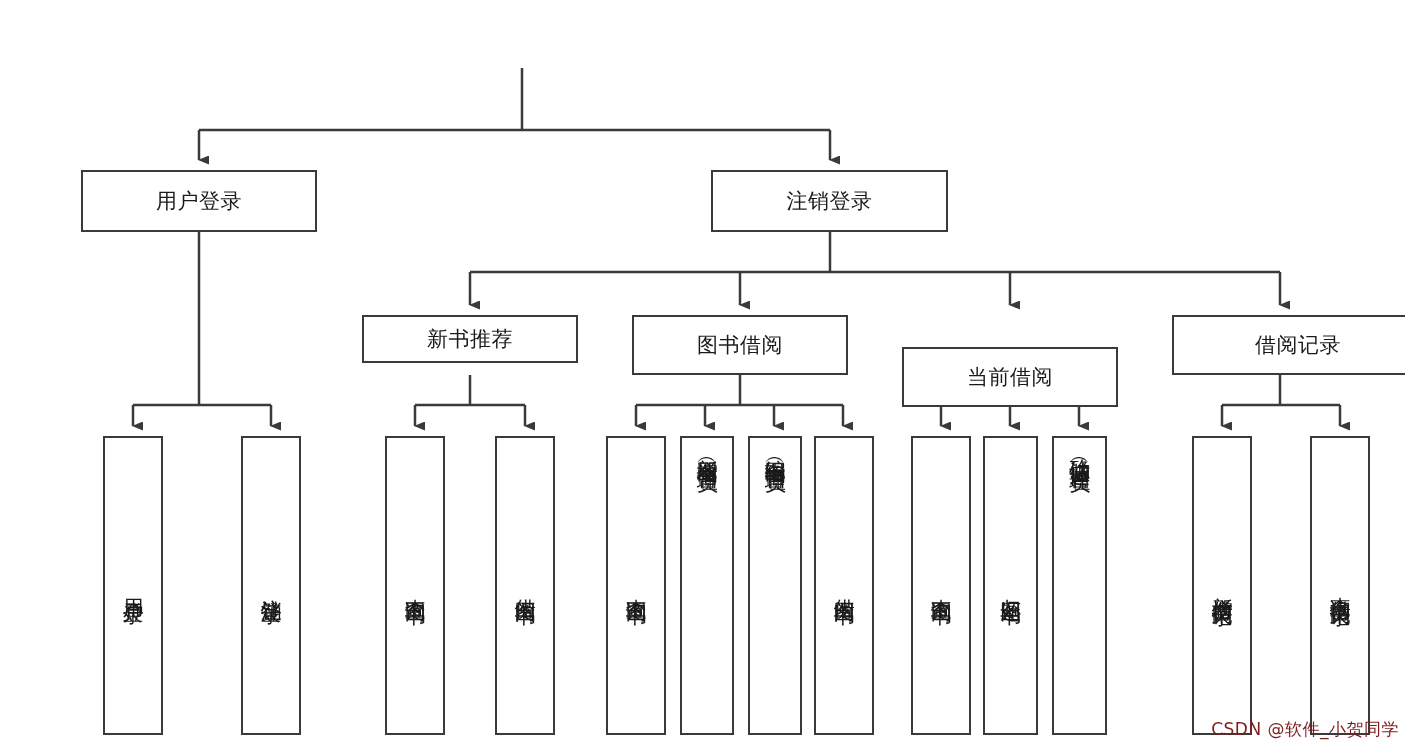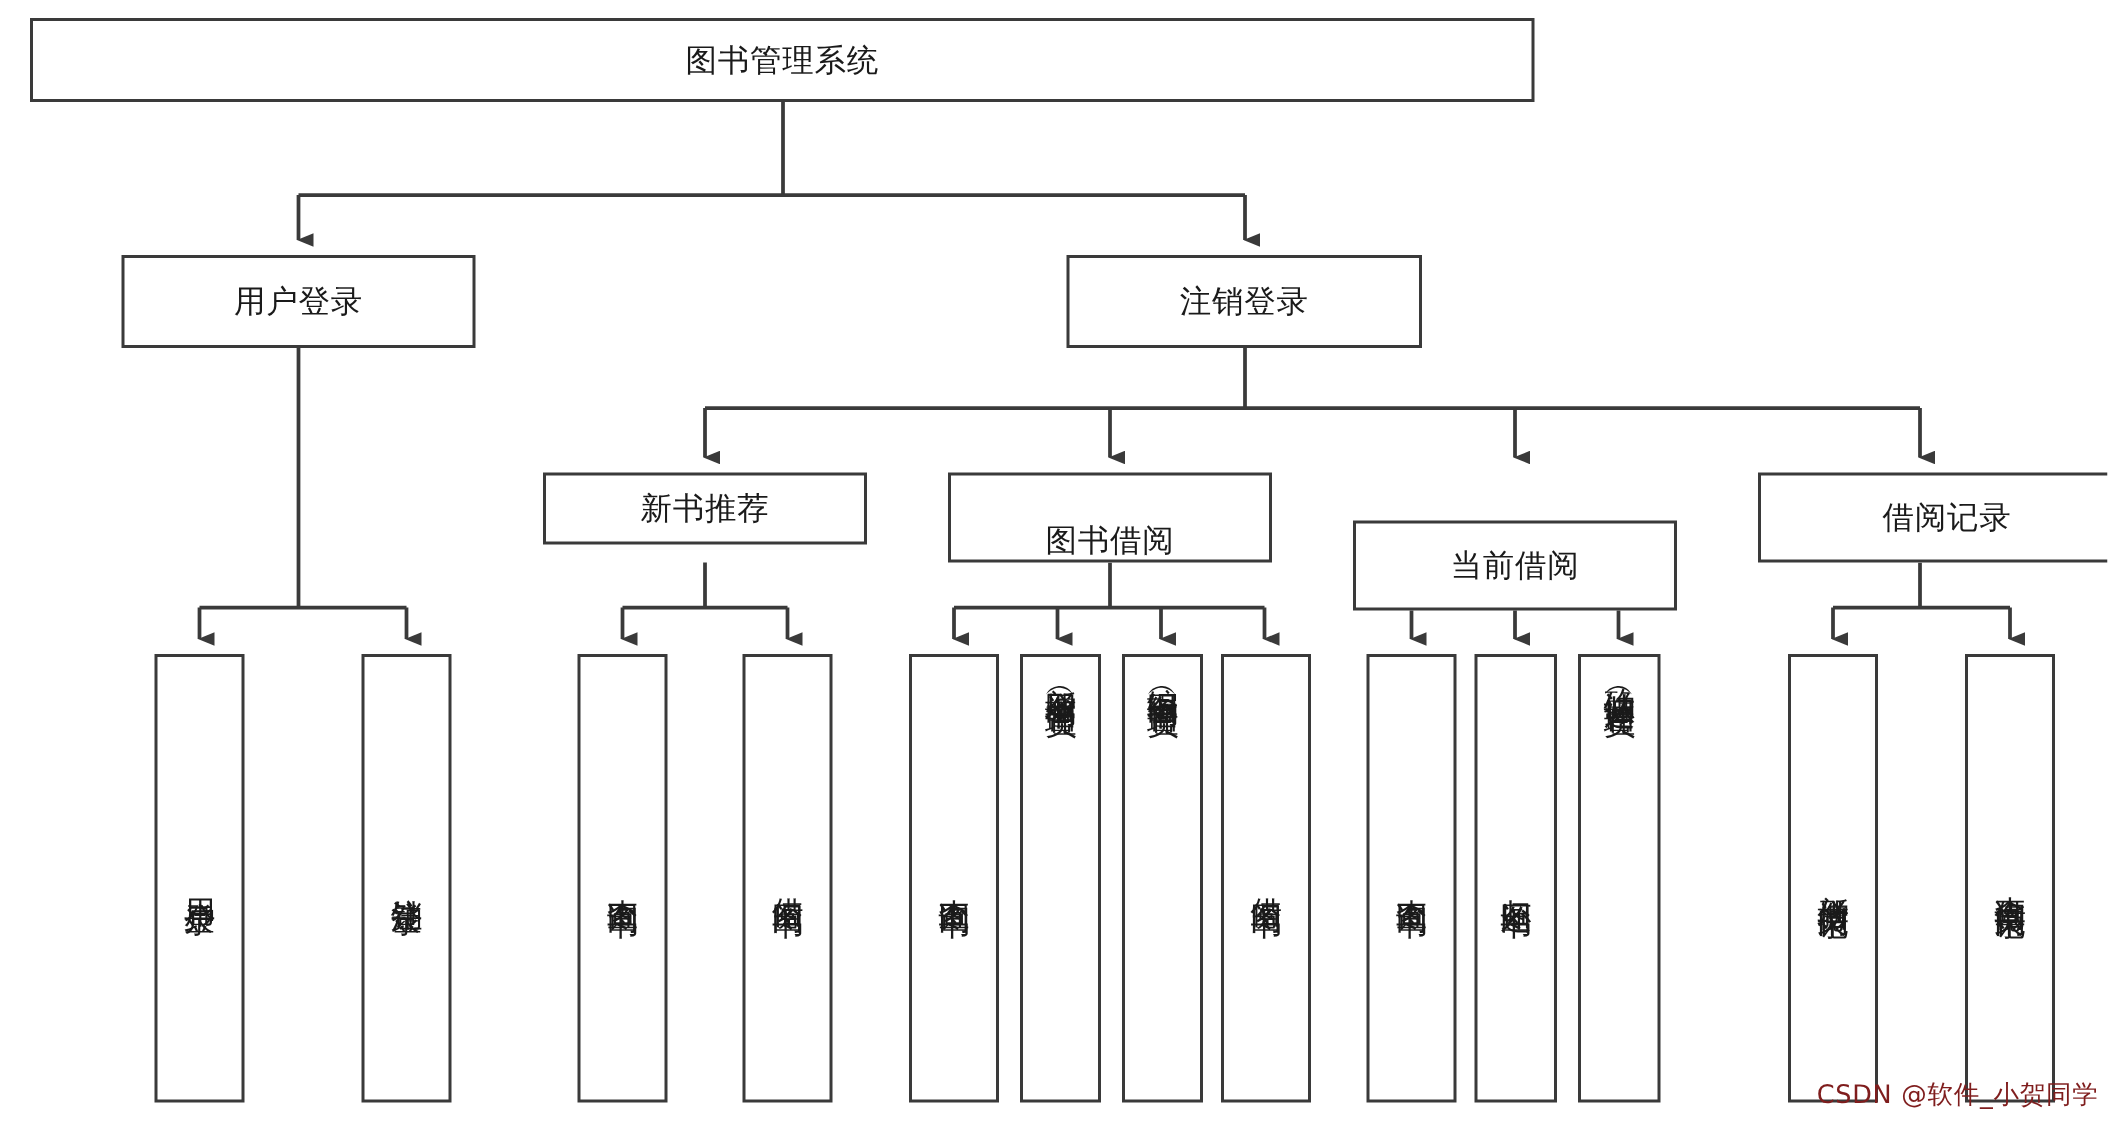--- a/index.html
+++ b/index.html
@@ -121,35 +121,32 @@
       <path d="M1010,405 L1010,426" marker-end="url(#arrow)"></path>
       <path d="M1079,405 L1079,426" marker-end="url(#arrow)"></path>
 
       <path d="M1280,375 L1280,405"></path>
       <path d="M1222,405 L1340,405"></path>
       <path d="M1222,405 L1222,426" marker-end="url(#arrow)"></path>
       <path d="M1340,405 L1340,426" marker-end="url(#arrow)"></path>
     </g>
   </svg>
 
-  <div class="node" style="left:20px; top:12px; width:1003px; height:56px;">
-    <span class="node-label">图书管理系统</span>
-  </div>
 
   <div class="node" style="left:81px; top:170px; width:236px; height:62px;">
     <span class="node-label">用户登录</span>
   </div>
   <div class="node" style="left:711px; top:170px; width:237px; height:62px;">
     <span class="node-label">注销登录</span>
   </div>
 
   <div class="node" style="left:362px; top:315px; width:216px; height:48px;align-items:center;">
     <span class="node-label">新书推荐</span>
   </div>
-  <div class="node" style="left:632px; top:315px; width:216px; height:60px;align-items:flex-end;">
+  <div class="node" style="left:632px; top:315px; width:216px; height:60px;">
     <span class="node-label">图书借阅</span>
   </div>
   <div class="node" style="left:902px; top:315px; width:216px; height:60px;margin-top:32px;">
     <span class="node-label">当前借阅</span>
   </div>
   <div class="node" style="left:1172px; top:315px; width:252px; height:60px;">
     <span class="node-label">借阅记录</span>
   </div>
 
   <div class="node vertical" style="left:103px; top:436px; width:60px; height:299px;">

